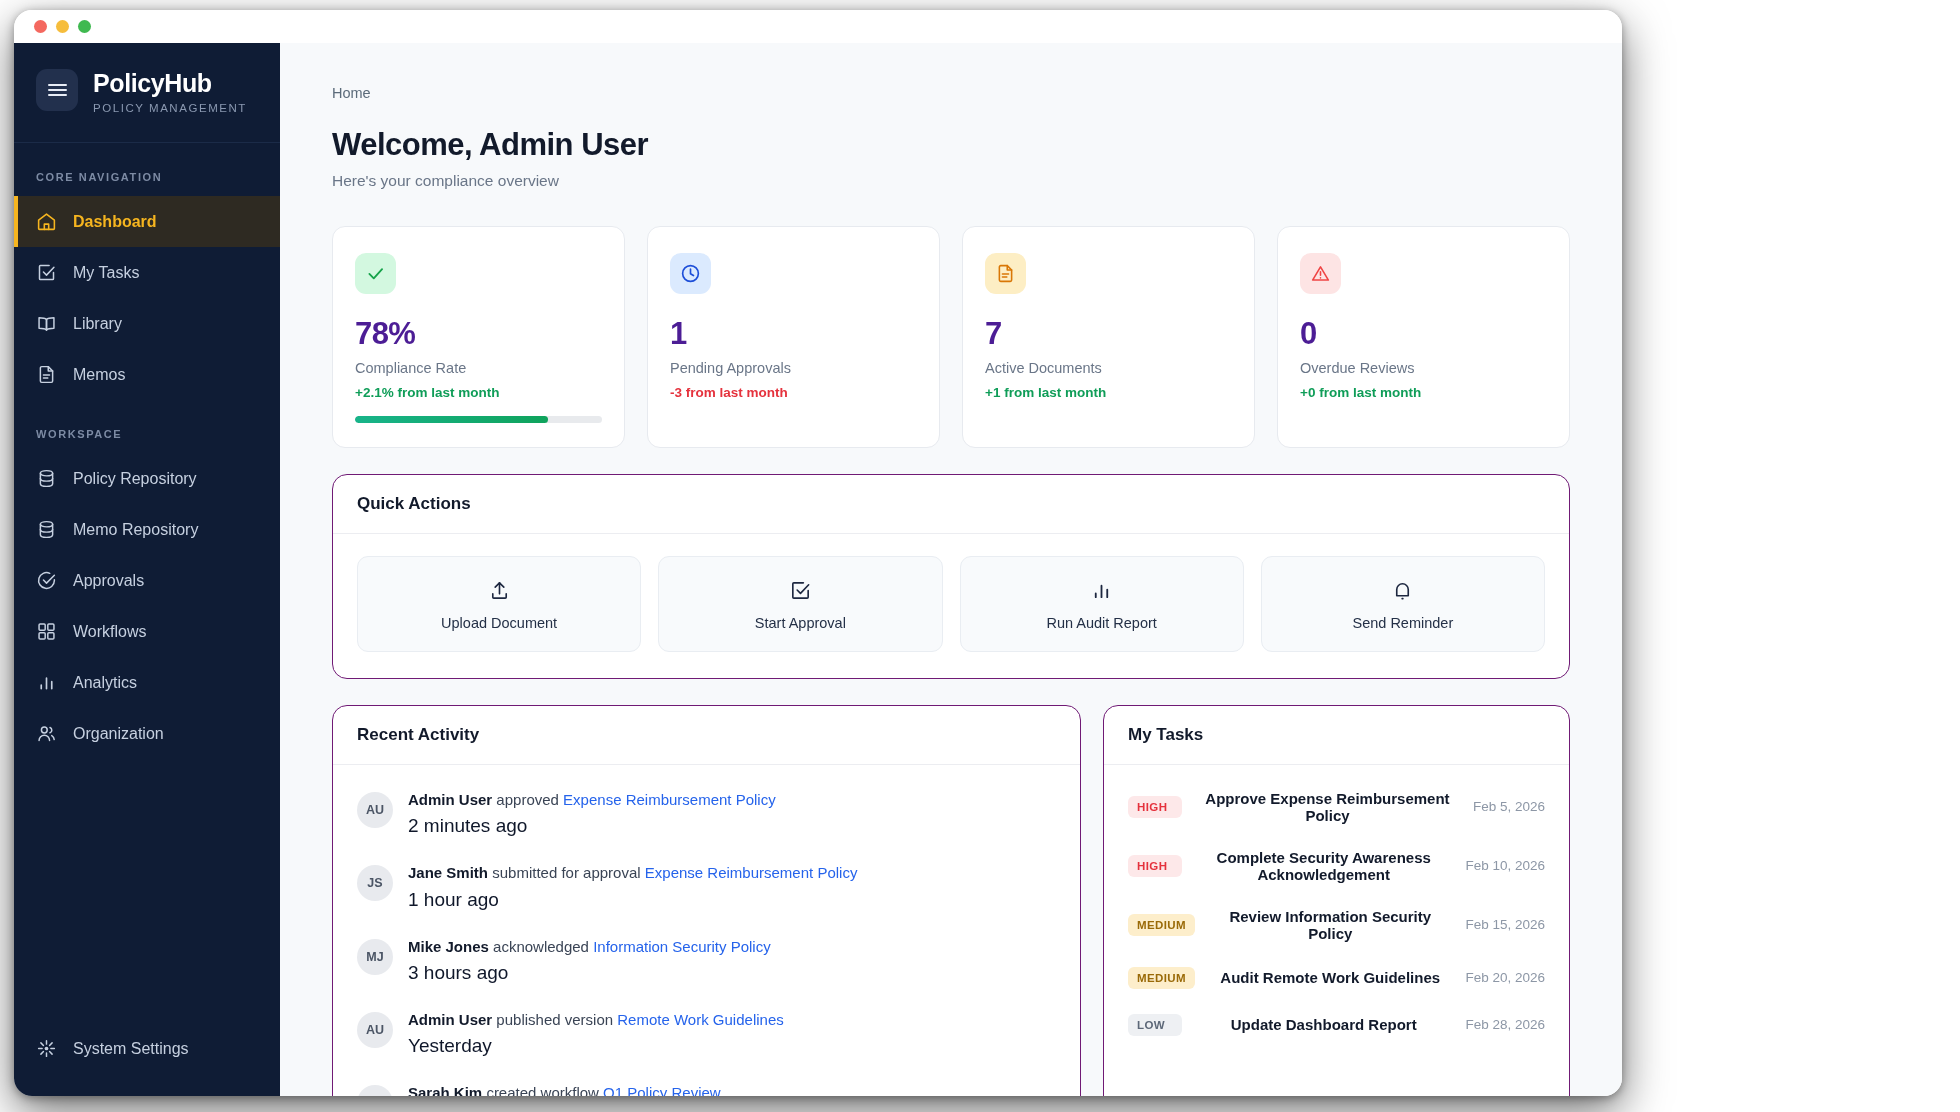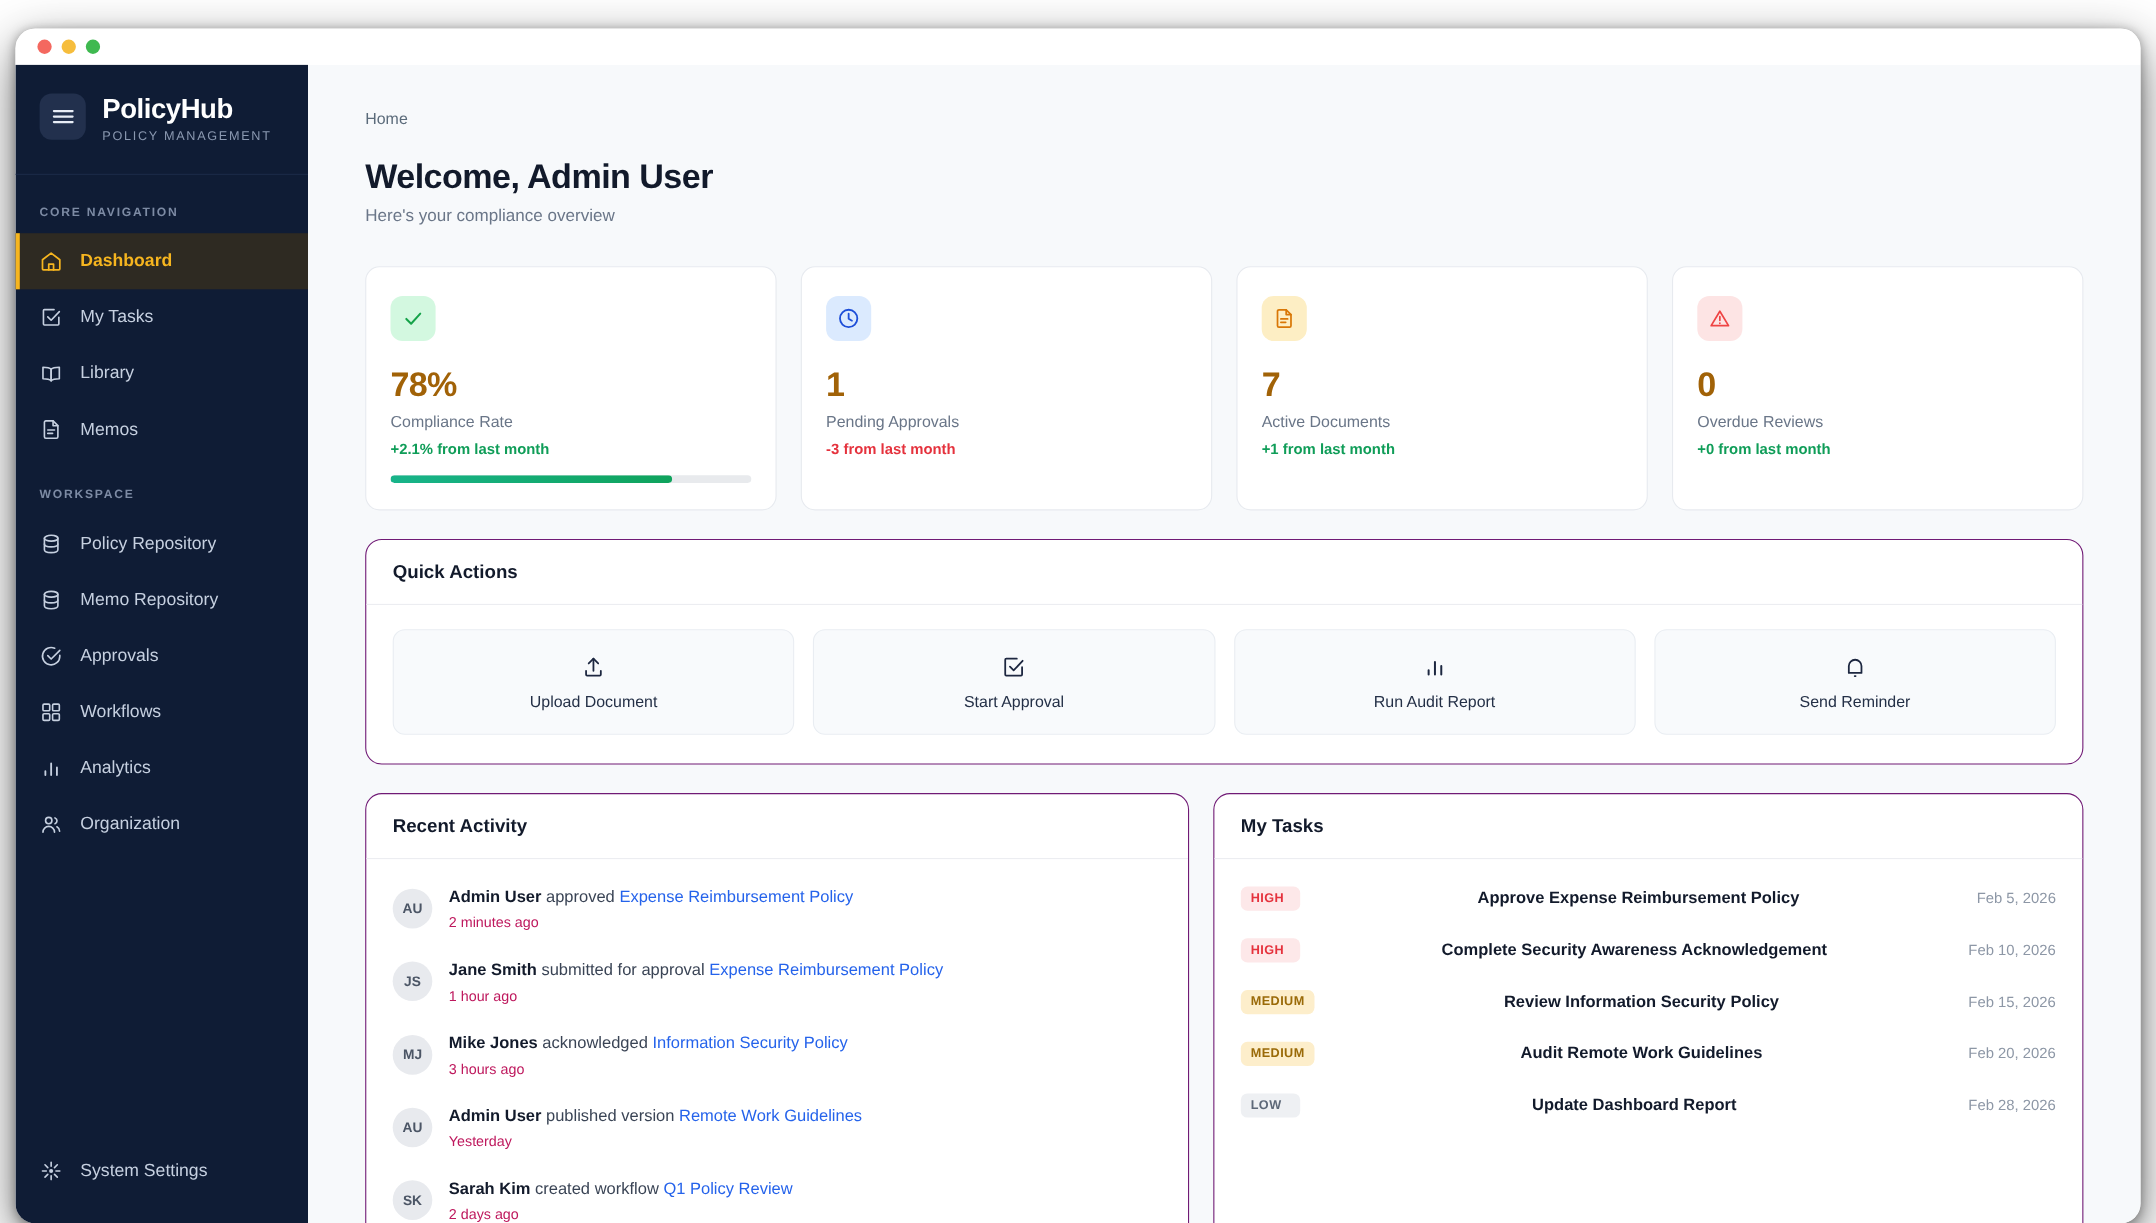--- a/index.html
+++ b/index.html
@@ -8,22 +8,22 @@
     background: #ffffff;
     width: 1960px;
     height: 1112px;
     overflow: hidden;
     font-family: "Liberation Sans", sans-serif;
   }
 
   #app-window {
     position: absolute;
     left: 14px;
-    top: 26px;
-    width: 1932px;
+    top: 10px;
+    width: 1608px;
     height: 1086px;
     background: #ffffff;
     border-radius: 18px;
     box-shadow: 0 16px 46px rgba(0,0,0,0.55), 0 2px 10px rgba(0,0,0,0.35);
     overflow: hidden;
     display: flex;
     flex-direction: column;
   }
 
   
@@ -127,21 +127,21 @@
     border-radius: 13px;
     padding: 26px 22px 24px 22px;
     min-height: 140px;
     position: relative;
   }
   .stat-icon {
     width: 41px; height: 41px; border-radius: 11px;
     display: flex; align-items: center; justify-content: center;
   }
   .stat-value {
-    font-size: 31px; font-weight: bold; color: #a16207;
+    font-size: 31px; font-weight: bold; color: #4c1d95;
     margin-top: 22px; letter-spacing: -0.6px;
   }
   .stat-label { font-size: 14.5px; color: #6a7688; margin-top: 8px; }
   .stat-delta { font-size: 13.5px; margin-top: 9px; font-weight: bold; }
   .stat-progress-track {
     height: 7px; background: #e8eaed; border-radius: 5px; margin-top: 16px;
     overflow: hidden;
   }
   .stat-progress-fill {
     height: 100%; border-radius: 5px;
@@ -182,21 +182,21 @@
   .avatar {
     width: 36px; height: 36px; border-radius: 50%;
     background: #e8eaee; color: #4b5565;
     font-size: 12.5px; font-weight: bold;
     display: flex; align-items: center; justify-content: center;
     flex: 0 0 36px; margin-top: 2px;
   }
   .activity-text { font-size: 15px; color: #3a4455; line-height: 1.35; text-align: right; }
   .activity-text .who { font-weight: bold; color: #121a2b; }
   .activity-text .target { color: #2563eb; }
-  .activity-time { font-size: 13px; color: #be185d; margin-top: 5px; }
+  .activity-time { font-size: 19px; color: #0f172a; margin-top: 5px; }
 
   .tasks-list { padding: 12px 24px 24px 24px; }
   .task-item { display: flex; align-items: center; gap: 16px; padding: 12.5px 0; }
   .badge {
     font-size: 11.5px; font-weight: bold; letter-spacing: 0.4px;
     padding: 5px 9px; border-radius: 6px;
     flex: 0 0 auto; min-width: 36px; 
   }
   .badge.high   { background: #fde8e9; color: #e5323d; }
   .badge.medium { background: #fdeecb; color: #9a6a08; }

